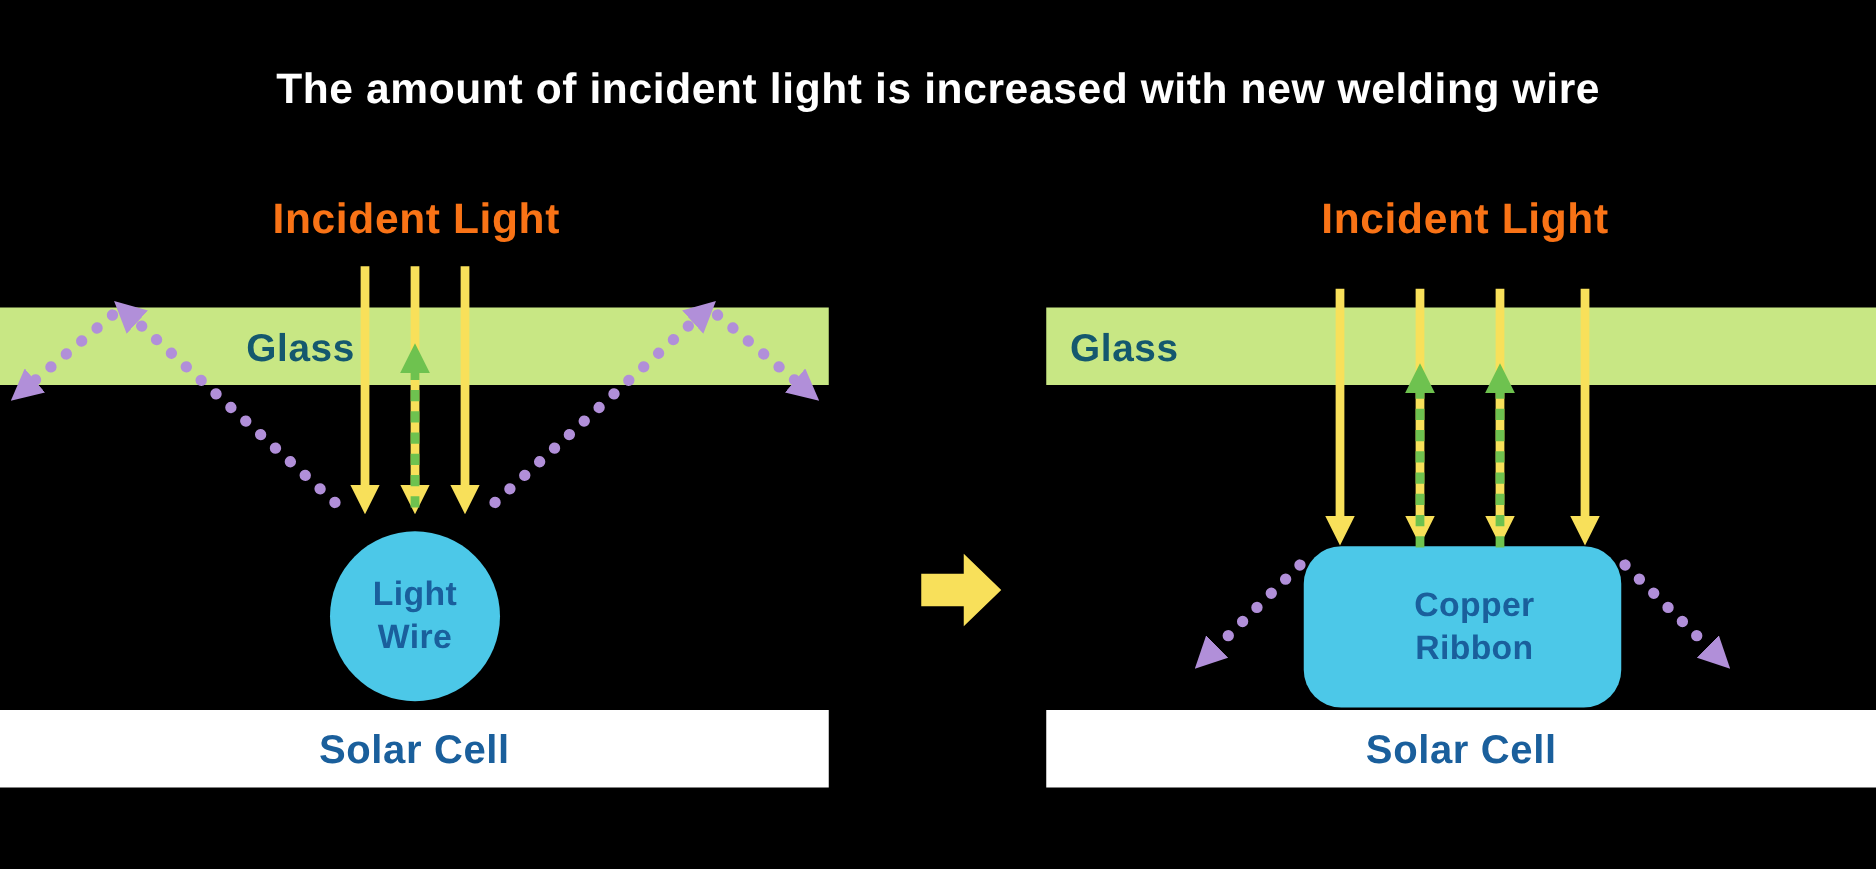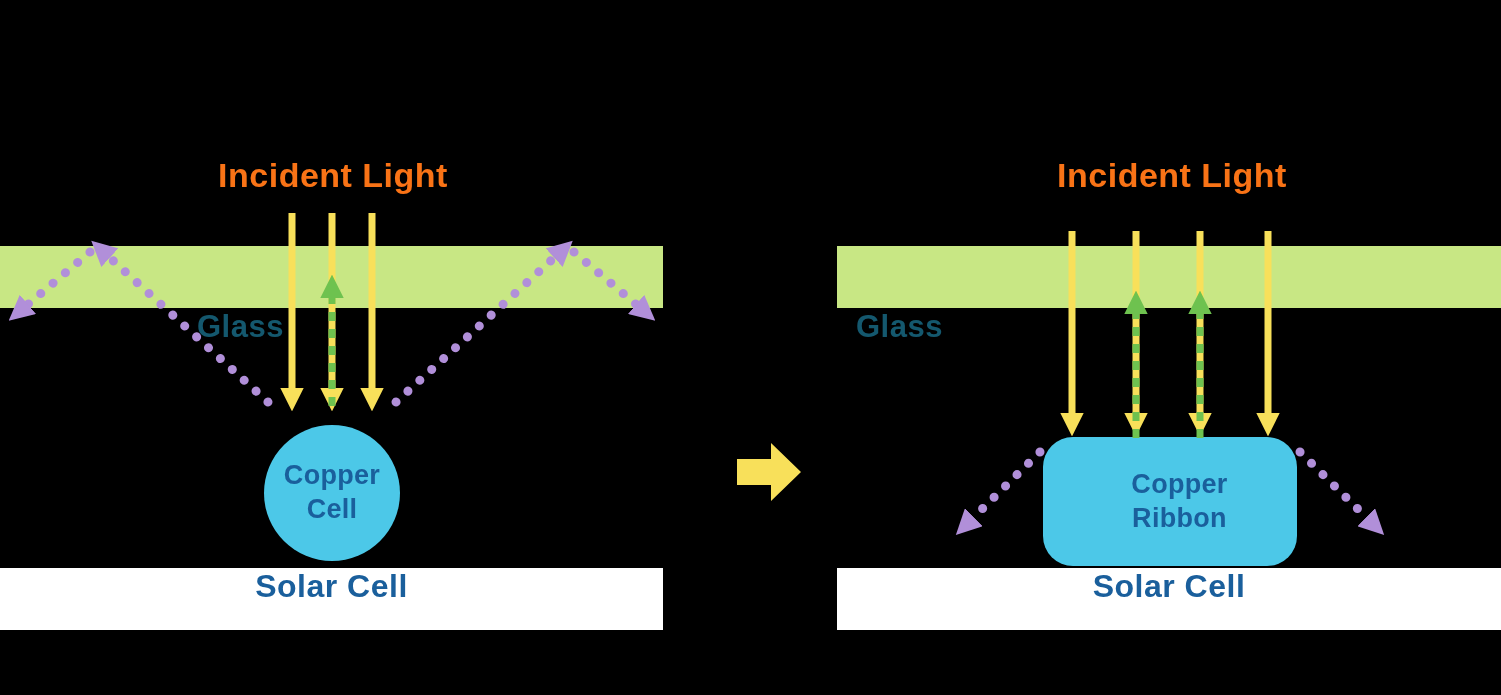--- a/index.html
+++ b/index.html
@@ -46,31 +46,31 @@
   .glass-right { left: 837px; width: 664px; }
 
   .glass-label {
     position: absolute;
     top: 261px;
     font-size: 31px;
     font-weight: bold;
     color: #14586e;
     letter-spacing: 0.5px;
     z-index: 2;
-    margin-top: 48px;
   }
   .glass-label-left  { left: 197px; }
   .glass-label-right { left: 856px; }
 
   .solar-bar {
     position: absolute;
     top: 568px;
     height: 62px;
     background: #ffffff;
     display: flex;
+    align-items: center;
     justify-content: center;
   }
   .solar-left  { left: 0px;   width: 663px; }
   .solar-right { left: 837px; width: 664px; }
   .solar-label {
     font-size: 32px;
     font-weight: bold;
     color: #1a5f9c;
     letter-spacing: 0.5px;
   }
@@ -122,26 +122,27 @@
   .yellow-line { stroke: #f8e05a; stroke-width: 7; fill: none; }
   .green-dash  { stroke: #6ec24f; stroke-width: 7; fill: none; stroke-dasharray: 9 8; }
   .purple-dot  { stroke: #b18fd9; stroke-width: 9; fill: none; stroke-dasharray: 0.1 16; stroke-linecap: round; }
   .transition  { fill: #f8e05a; }
 </style>
 </head>
 <body>
 
 <div class="canvas">
 
+  <div class="title">The amount of incident light is increased with new welding wire</div>
 
   <div class="il-label il-left">Incident Light</div>
   <div class="glass-bar glass-left"></div>
   <div class="glass-label glass-label-left">Glass</div>
   <div class="copper-circle">
-    <div class="copper-label">Copper Cell</div>
+    <div class="copper-label">Light Wire</div>
   </div>
   <div class="solar-bar solar-left">
     <div class="solar-label">Solar Cell</div>
   </div>
 
   <div class="il-label il-right">Incident Light</div>
   <div class="glass-bar glass-right"></div>
   <div class="glass-label glass-label-right">Glass</div>
   <div class="copper-ribbon">
     <div class="copper-label">Copper Ribbon</div>

